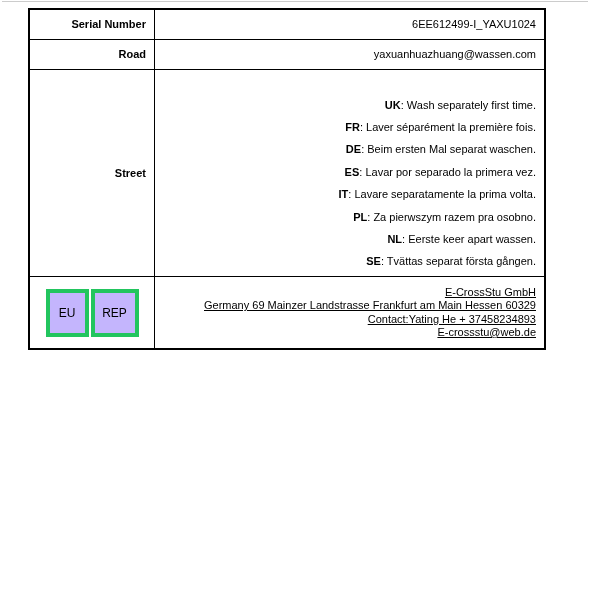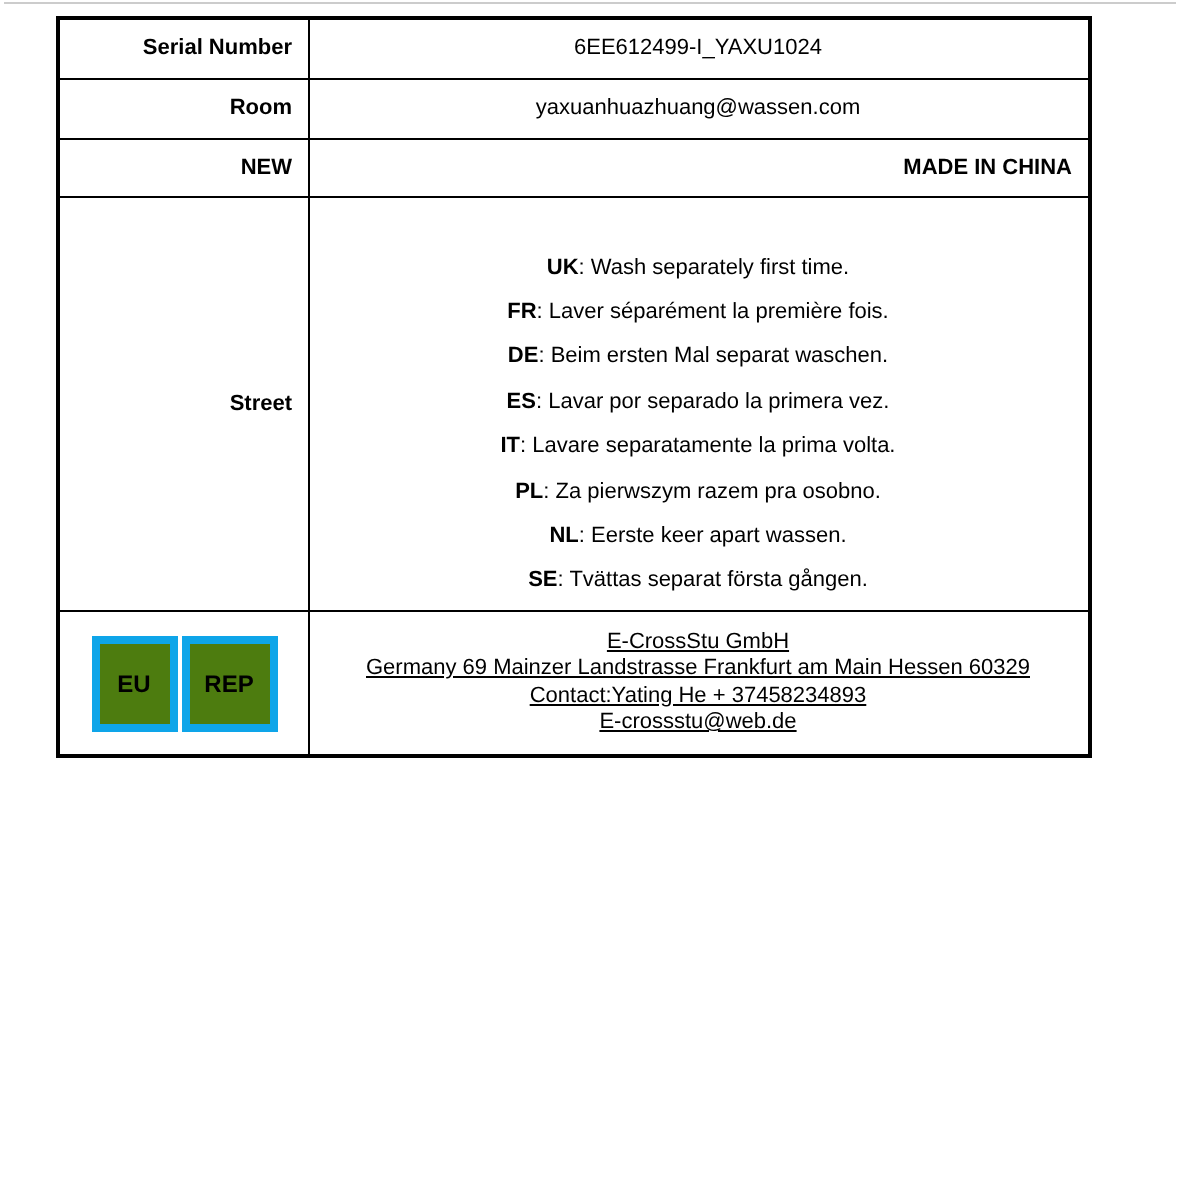--- a/index.html
+++ b/index.html
@@ -44,21 +44,21 @@
     overflow: hidden;
   }
   .label-table th {
     width: 112px;
     text-align: right;
     font-weight: bold;
     vertical-align: middle;
     padding: 3px 8px 3px 4px;
   }
   .label-table td {
-    text-align: center;
+    text-align: right;
     vertical-align: middle;
     padding: 3px 8px 3px 7px;
     line-height: 14px;
   }
   tr.r-serial       { height: 30px; }
   tr.r-manufacturer { height: 30px; }
   tr.r-address      { height: 44px; }
   tr.r-email        { height: 30px; }
   tr.r-new          { height: 29px; }
   tr.r-warning      { height: 189px; }
@@ -86,26 +86,26 @@
   }
   .eu-badge {
     display: inline-flex;
     gap: 2px;
     vertical-align: middle;
   }
   .eu-box {
     display: flex;
     align-items: center;
     justify-content: center;
-    border: 4px solid #0ea5e9;
+    border: 4px solid #22c55e;
     width: 35px;
     height: 40px;
-    font-weight: bold;
+    font-weight: normal;
     font-size: 12px;
-    background: #4d7c0f;
+    background: #c4b5fd;
   }
   .eu-box.rep { width: 40px; }
   .eu-rep-lines div {
     line-height: 13.5px;
     white-space: nowrap;
     text-decoration: underline;
   }
 </style>
 </head>
 <body>
@@ -113,26 +113,22 @@
 <div class="sheet">
   <div class="page-break-line"></div>
 
   <table class="label-table">
     <tbody>
       <tr class="r-serial">
         <th>Serial Number</th>
         <td>6EE612499-I_YAXU1024</td>
       </tr>
       <tr class="r-email">
-        <th>Room</th>
+        <th>Road</th>
         <td>yaxuanhuazhuang@wassen.com</td>
-      </tr>
-      <tr class="r-new">
-        <th>NEW</th>
-        <td class="made-in">MADE IN CHINA</td>
       </tr>
       <tr class="r-warning">
         <th>Street</th>
         <td class="warning-cell">
           <div class="warning-list">
               <div class="warn-line"><b>UK</b>: Wash separately first time.</div>
               <div class="warn-line"><b>FR</b>: Laver séparément la première fois.</div>
               <div class="warn-line"><b>DE</b>: Beim ersten Mal separat waschen.</div>
               <div class="warn-line"><b>ES</b>: Lavar por separado la primera vez.</div>
               <div class="warn-line"><b>IT</b>: Lavare separatamente la prima volta.</div>

